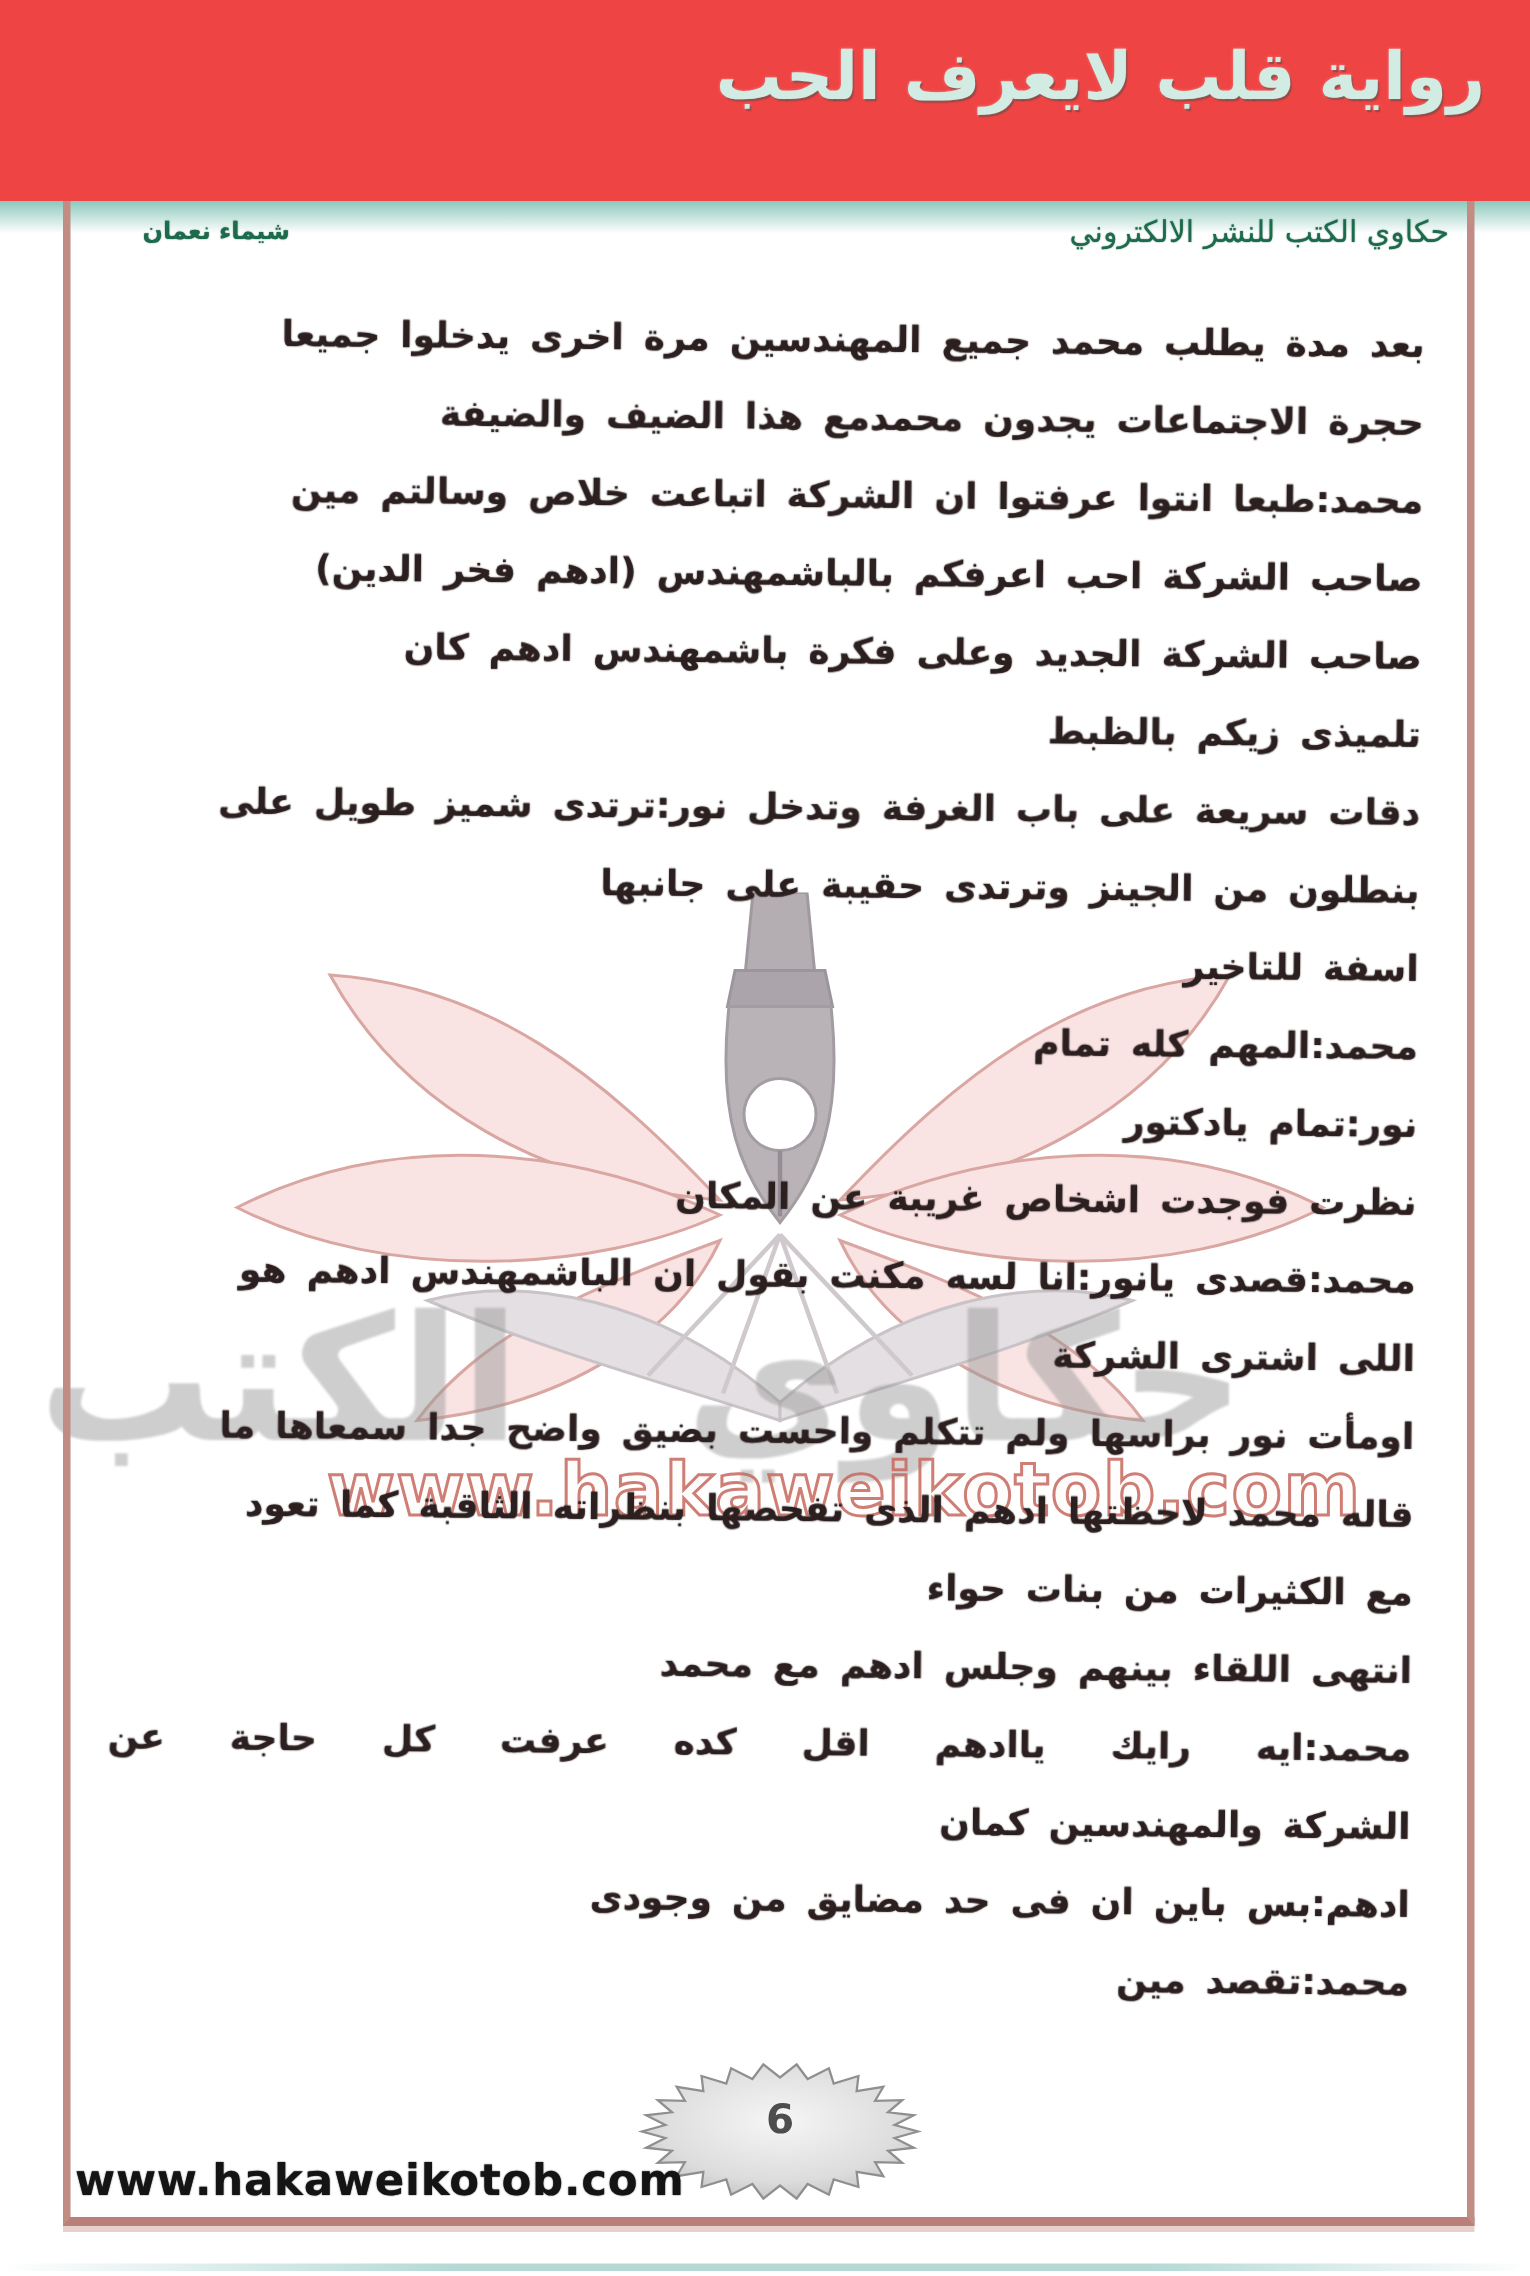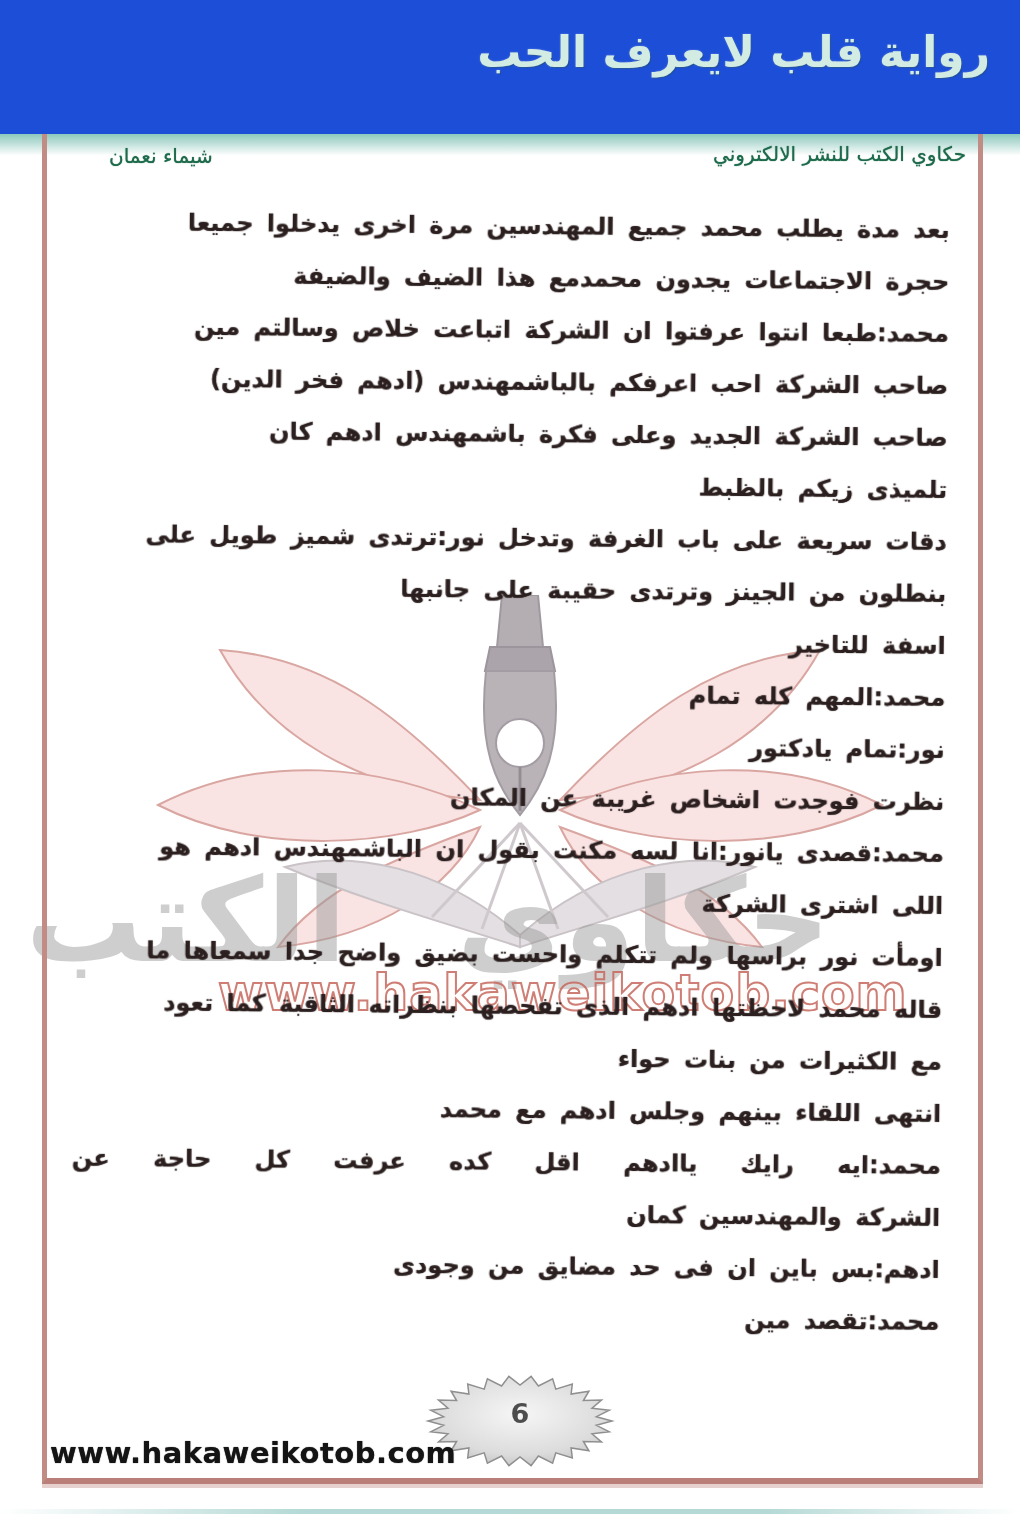--- a/index.html
+++ b/index.html
@@ -4,21 +4,21 @@
 <style>
   html,body{margin:0;padding:0;}
   body{
     width:1020px;height:1517px;position:relative;overflow:hidden;
     background:#ffffff;
     font-family:"DejaVu Sans","Liberation Sans",sans-serif;
   }
   
   .band{
     position:absolute;left:0;top:0;width:1020px;height:134px;
-    background:#1d4ed8;z-index:3;
+    background:#ef4444;z-index:3;
   }
   .band-title{
     position:absolute;right:30px;top:26px;
     font-size:44px;font-weight:bold;color:#d3ece3;
     direction:rtl;letter-spacing:1px;
     text-shadow:0 0 2px rgba(255,255,255,.35), 1px 1px 1px rgba(0,60,50,.45);
     filter:blur(.3px);
   }
   .band-fade{
     position:absolute;left:0;top:134px;width:1020px;height:24px;
@@ -31,22 +31,22 @@
     border-bottom:6px solid #b97f78;
     box-shadow:0 4px 0 rgba(192,140,132,.40);
     background:transparent;z-index:2;
   }
   .pub{
     position:absolute;right:12px;top:12px;
     font-size:20px;font-weight:normal;color:#1d6b4d;
     direction:rtl;filter:blur(.4px);text-shadow:0 0 1px rgba(20,90,60,.8);
   }
   .auth{
-    position:absolute;left:62px;top:14px;
-    font-size:20px;font-weight:normal;color:#1d6b4d;
+    position:absolute;left:48px;top:14px;
+    font-size:16px;font-weight:bold;color:#1d6b4d;
     direction:rtl;filter:blur(.4px);text-shadow:0 0 1px rgba(20,90,60,.8);
   }
   
   .body-text{
     position:absolute;top:74px;right:28px;left:34px;
     direction:rtl;text-align:right;z-index:2;
     transform:rotate(.55deg);transform-origin:top right;
   }
   .line{
     height:52px;line-height:52px;

